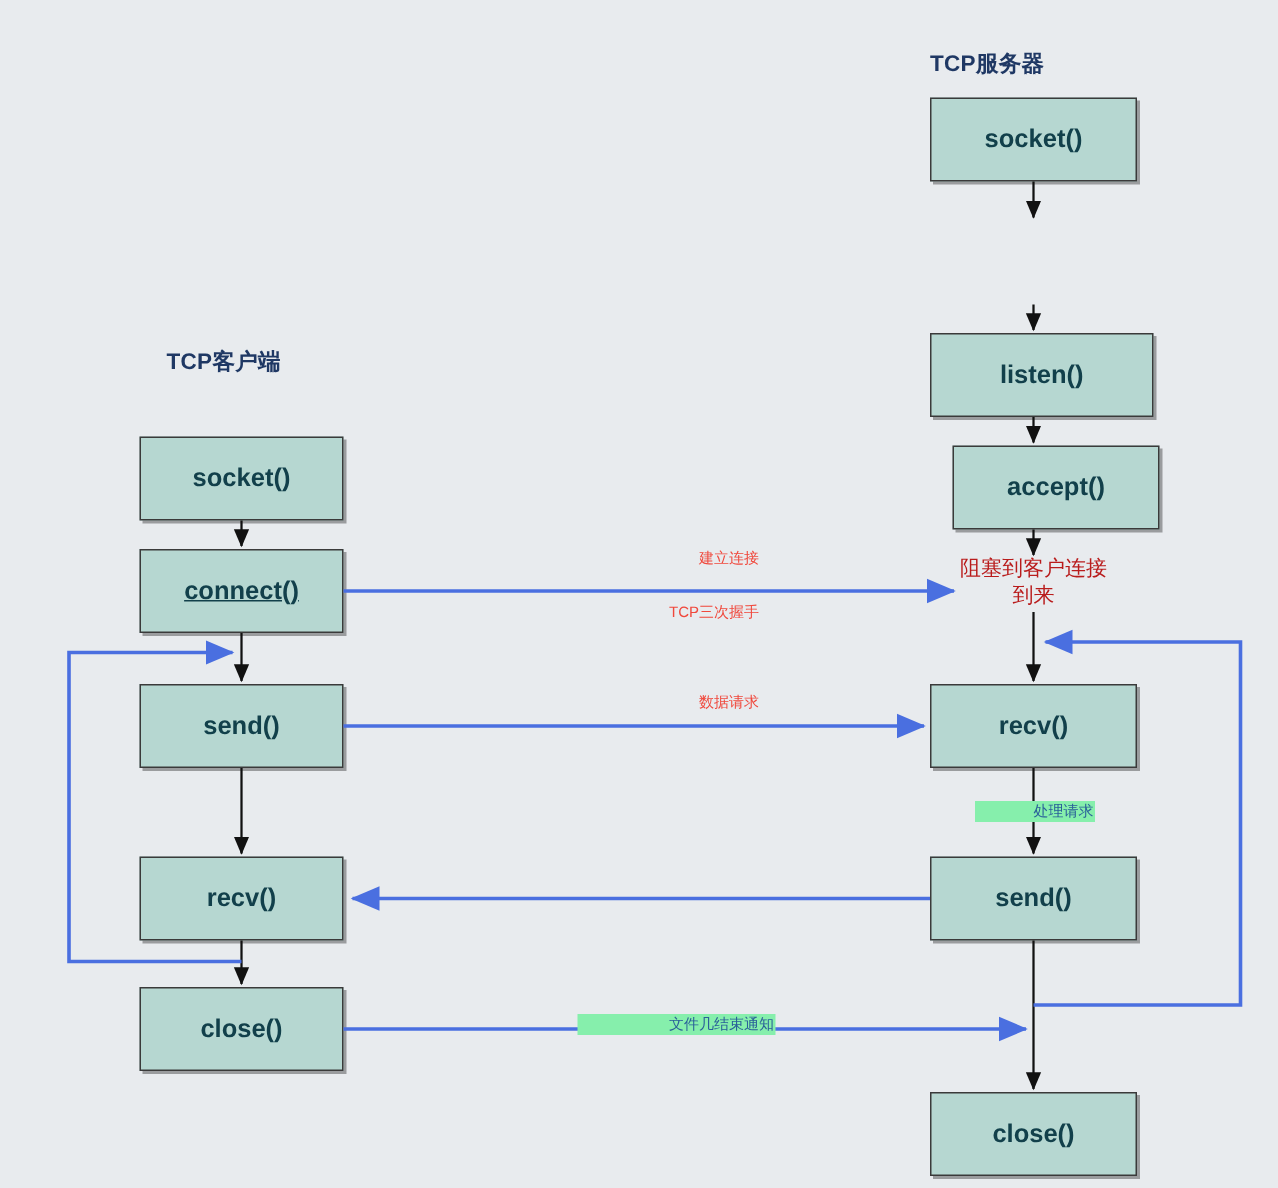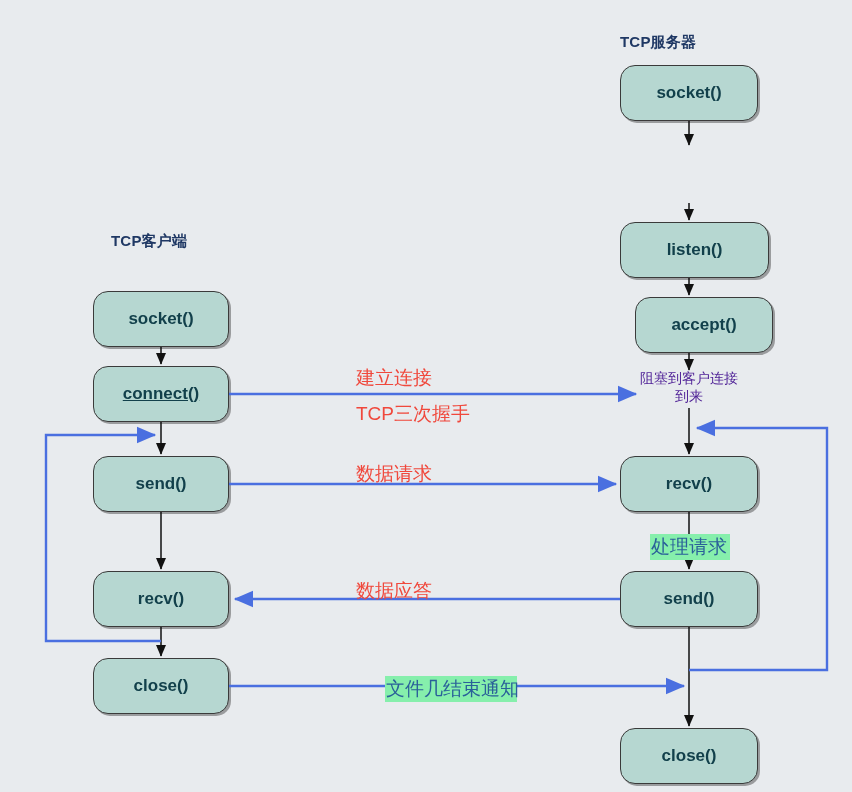--- a/index.html
+++ b/index.html
@@ -23,43 +23,43 @@
     text-align: left;
     white-space: nowrap;
     letter-spacing: 0.2px;
   }
   .node {
     position: absolute;
     width: 136px;
     height: 56px;
     background: #b6d7d1;
     border: 1.6px solid #3a3a3a;
-    border-radius: 15px;
+    border-radius: 0;
     box-sizing: border-box;
     display: flex;
     align-items: center;
     justify-content: center;
     font-size: 17px;
     font-weight: bold;
     color: #12404b;
     box-shadow: 2px 2px 0px rgba(60,60,60,0.45);
   }
   .note {
     position: absolute;
     font-size: 14px;
-    color: #4c1d95;
+    color: #b91c1c;
     text-align: center;
     line-height: 1.25;
     white-space: pre-line;
   }
   .lbl {
     position: absolute;
-    font-size: 19px;
+    font-size: 10px;
     white-space: nowrap;
-    text-align: left;
+    text-align: right;
   }
   .lbl-red { color: #f0483c; }
   .lbl-blue {
     color: #2a6099;
     background: #86efac;
     padding: 0 1px;
   }
   svg.layer {
     position: absolute;
     left: 0;
@@ -126,20 +126,19 @@
     <line x1="229" y1="686" x2="684" y2="686" stroke="#4a6fe0" stroke-width="2.4" marker-end="url(#arrBlue)"></line>
 
     <polyline points="161,641 46,641 46,435 155,435" fill="none" stroke="#4a6fe0" stroke-width="2.4" marker-end="url(#arrBlue)"></polyline>
 
     <polyline points="689,670 827,670 827,428 697,428" fill="none" stroke="#4a6fe0" stroke-width="2.4" marker-end="url(#arrBlue)"></polyline>
   </svg>
 
   <div class="lbl lbl-red" style="left:356px; top:365px; width:150px;">建立连接</div>
   <div class="lbl lbl-red" style="left:356px; top:401px; width:150px;">TCP三次握手</div>
   <div class="lbl lbl-red" style="left:356px; top:461px; width:150px;">数据请求</div>
-  <div class="lbl lbl-red" style="left:356px; top:578px; width:150px;">数据应答</div>
   <div class="lbl lbl-blue" style="left:385px; top:676px; width:130px;">文件几结束通知</div>
 
   <div class="note" style="left:610px; top:370px; width:158px;">阻塞到客户连接
 到来</div>
   <div class="lbl lbl-blue" style="left:650px; top:534px; width:78px;">处理请求</div>
 
 </div>
 
 </body></html>

